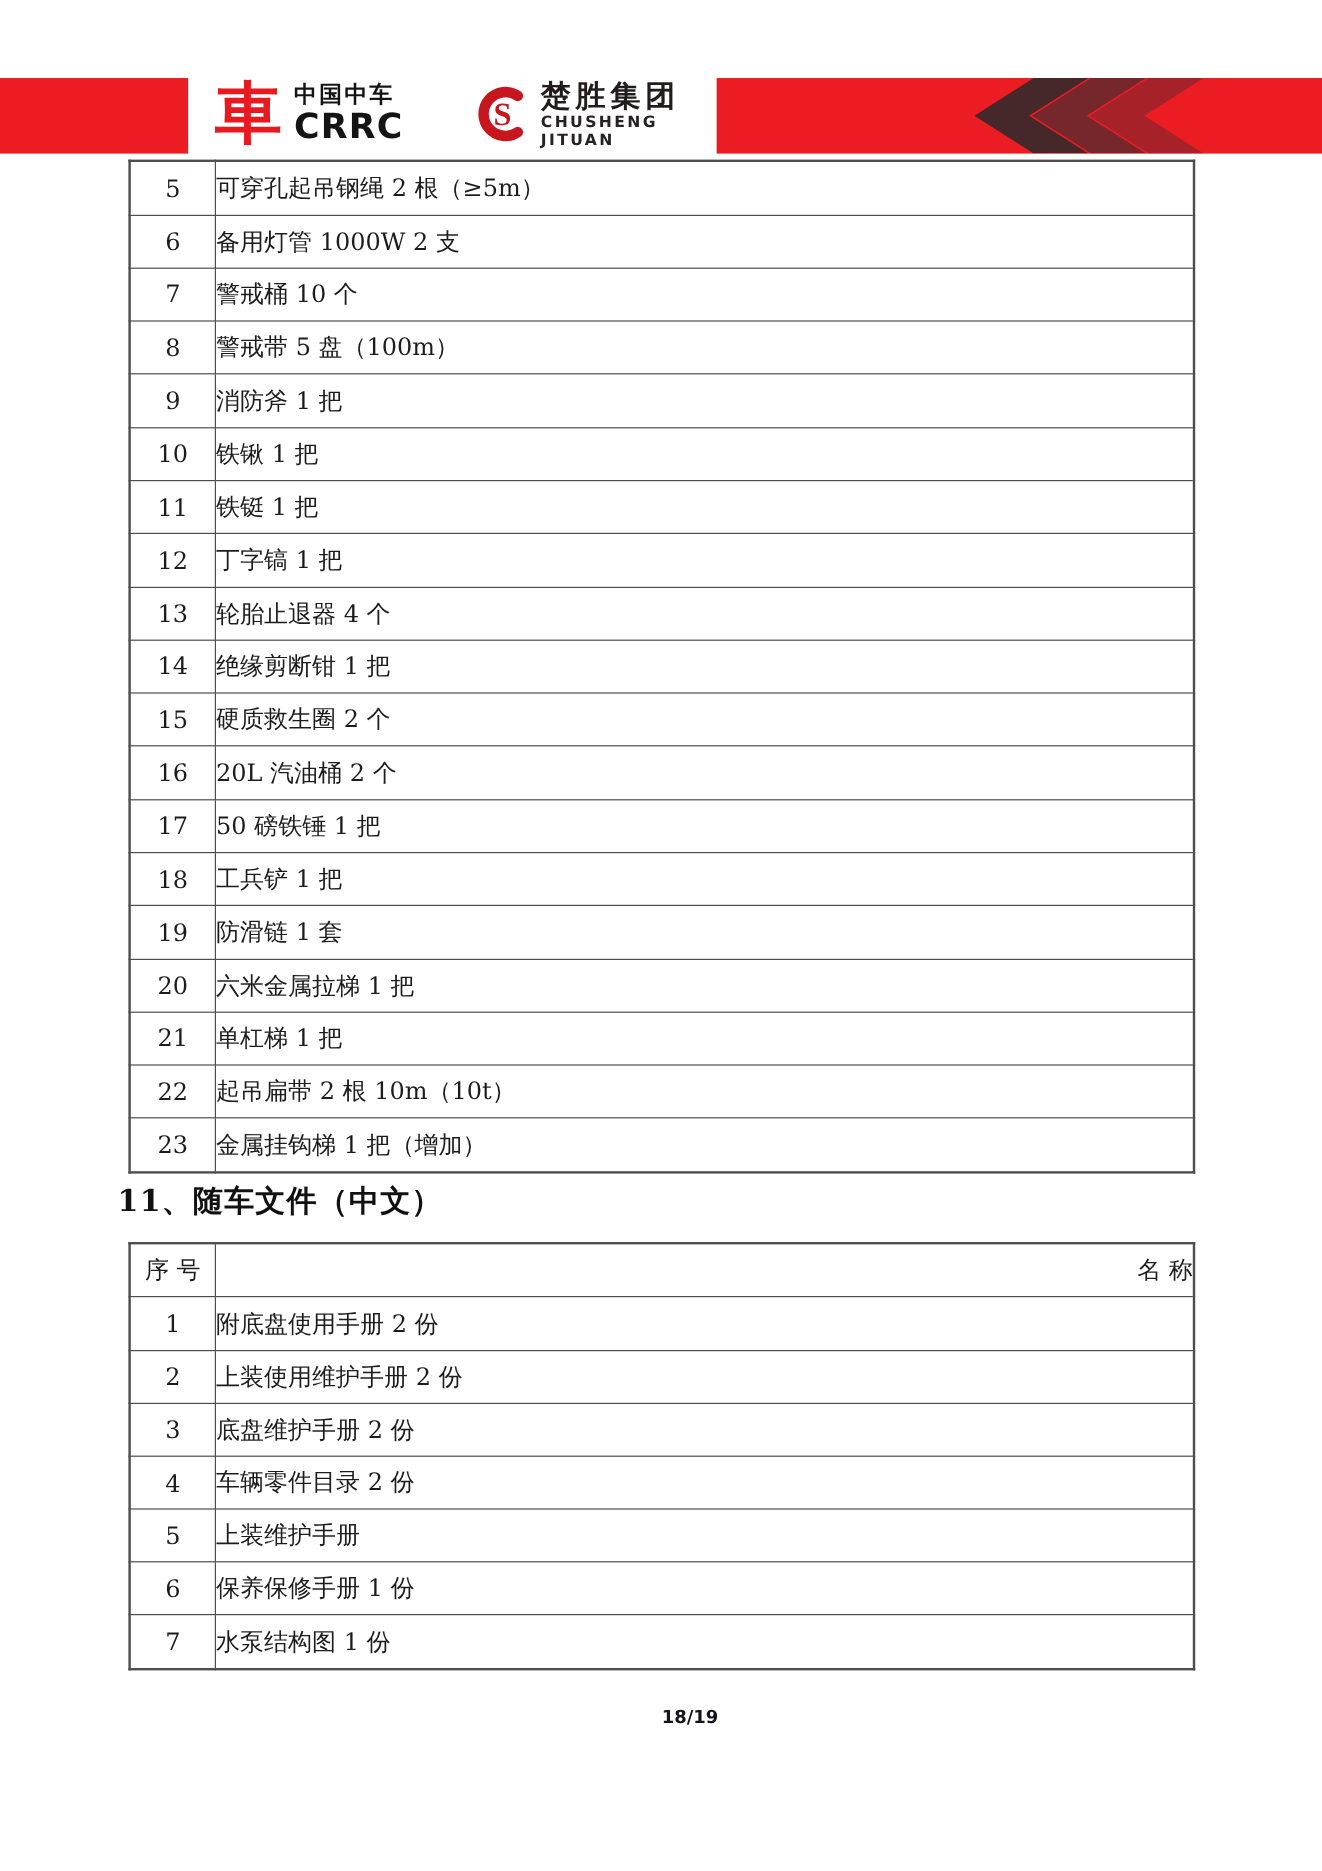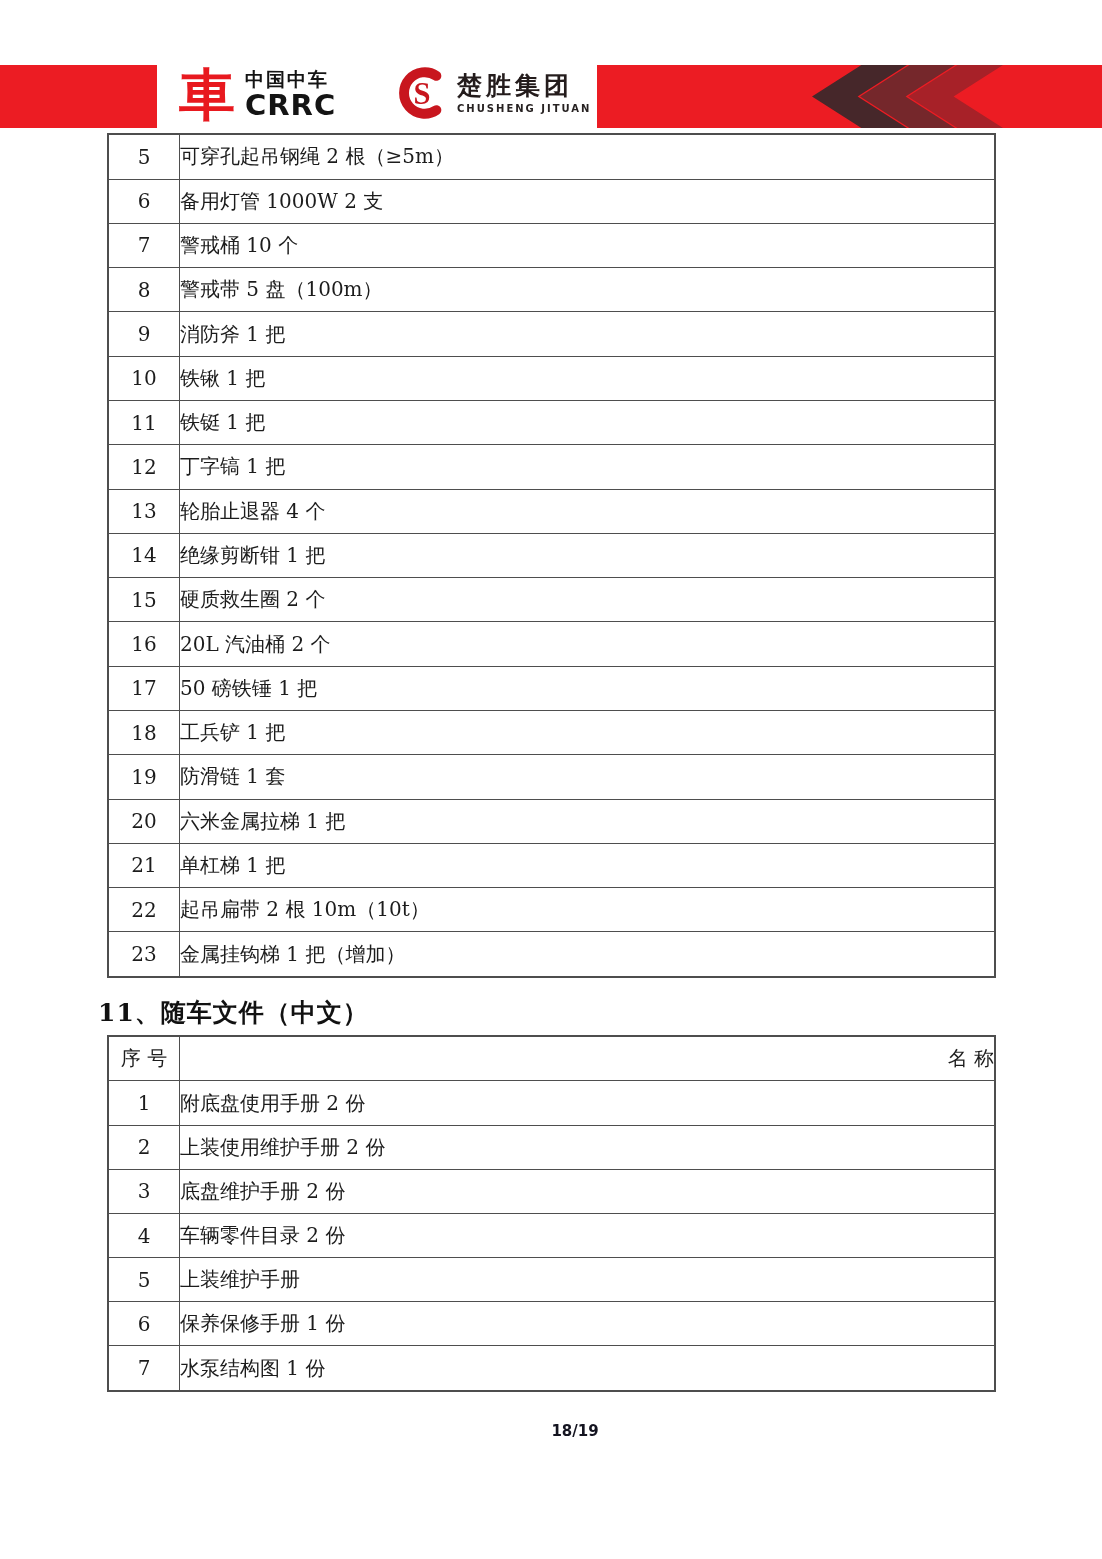--- a/index.html
+++ b/index.html
@@ -25,21 +25,21 @@
     font-family:"DejaVu Serif",serif;
     font-size:56px;line-height:58px;font-weight:bold;color:#e8191f;
   }
   .crrc-text{margin-left:10px;display:flex;flex-direction:column;justify-content:center;}
   .crrc-cn{font-family:"DejaVu Sans","Liberation Sans",sans-serif;font-weight:bold;font-size:19px;letter-spacing:2px;color:#141414;line-height:22px;}
   .crrc-en{font-family:"DejaVu Sans","Liberation Sans",sans-serif;font-weight:800;font-size:29px;letter-spacing:1px;color:#141414;line-height:30px;}
   .cs-logo{position:absolute;left:238px;top:3px;display:flex;align-items:center;}
   .cs-icon{width:54px;height:56px;}
   .cs-text{margin-left:8px;display:flex;flex-direction:column;}
   .cs-cn{font-family:"DejaVu Sans","Liberation Sans",sans-serif;font-weight:bold;font-size:25px;letter-spacing:4px;color:#241c1c;line-height:30px;}
-  .cs-en{font-family:"DejaVu Sans","Liberation Sans",sans-serif;font-weight:bold;font-size:10px;letter-spacing:2px;color:#272222;line-height:15px;}
+  .cs-en{font-family:"DejaVu Sans","Liberation Sans",sans-serif;font-weight:bold;font-size:13px;letter-spacing:2px;color:#272222;line-height:15px;}
   
   table.doc{
     position:absolute;left:107px;width:889px;
     border-collapse:collapse;table-layout:fixed;
     font-size:20px;color:#1c1c1c;
   }
   table.doc td,table.doc th{
     border:1.5px solid #4e4e4e;
     padding:0;
     vertical-align:middle;
@@ -51,21 +51,20 @@
   th.nm{text-align:right;font-weight:bold;}
   th.no{font-weight:bold;}
   .t1{top:133px;height:845px;}
   .t2{top:1035px;height:357px;border-radius:13px;}
   
   .section-heading{
     position:absolute;left:98px;top:984px;
     font-size:25px;font-weight:bold;color:#111;
     font-family:"DejaVu Serif","Liberation Serif",serif;
     letter-spacing:1px;
-    margin-top:12px;
   }
   .page-footer{
     position:absolute;left:0;right:0;top:1422px;
     text-align:center;
     font-family:"DejaVu Sans","Liberation Sans",sans-serif;
     font-weight:bold;font-size:15px;color:#141420;padding-left:48px;
   }
 </style>
 </head>
 <body>

